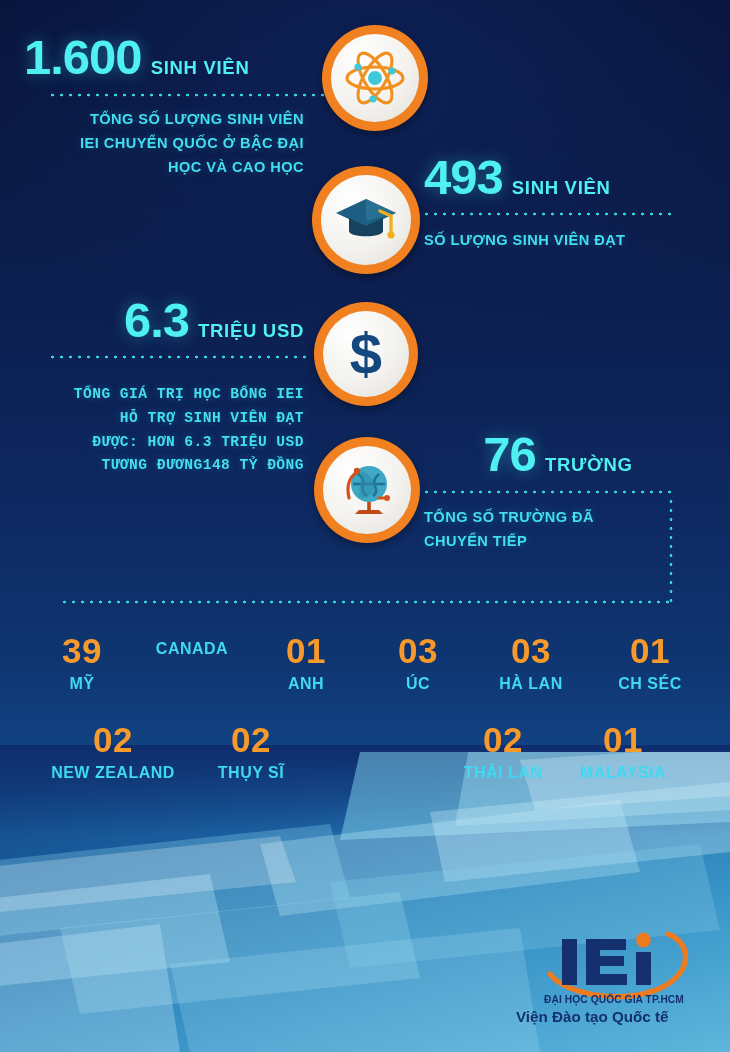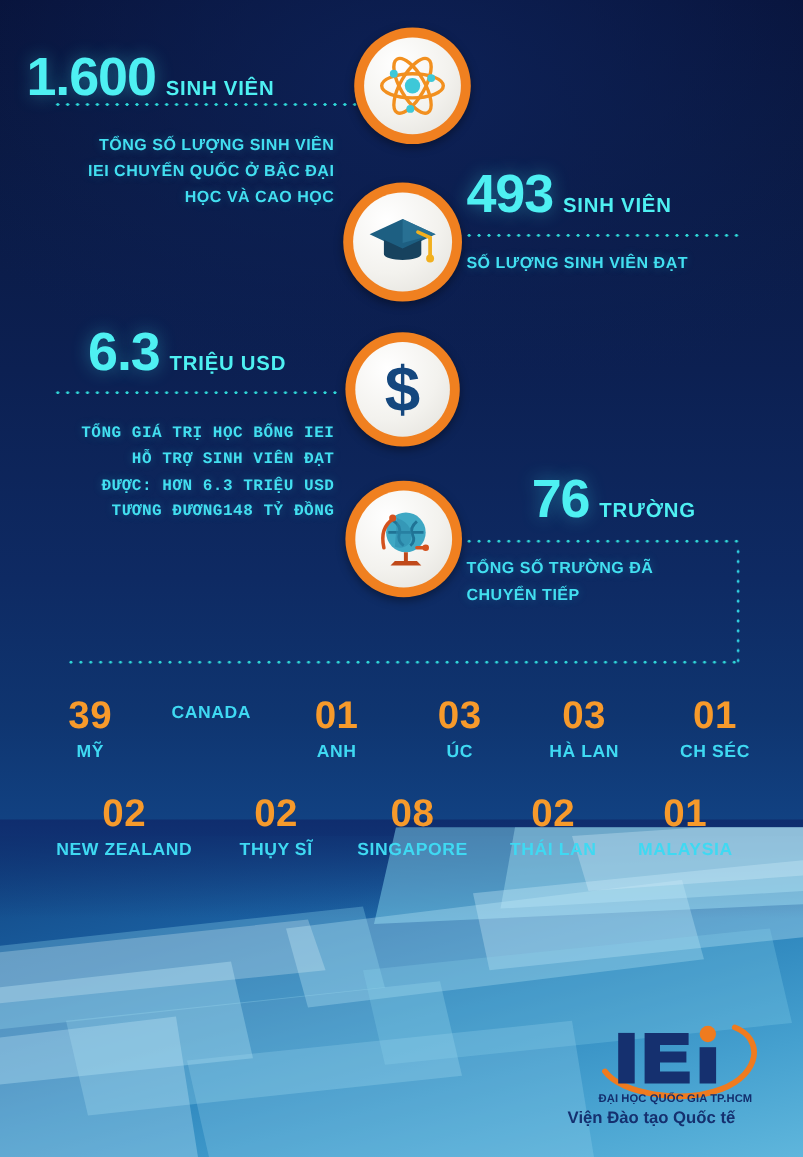--- a/index.html
+++ b/index.html
@@ -143,21 +143,21 @@
     </g>
   </svg>
 
   <div class="dots-h" style="left:48px; top:93px; width:276px;"></div>
   <div class="dots-h" style="left:404px; top:212px; width:268px;"></div>
   <div class="dots-h" style="left:48px; top:355px; width:262px;"></div>
   <div class="dots-h" style="left:404px; top:490px; width:268px;"></div>
   <div class="dots-v" style="left:669px; top:497px; height:106px;"></div>
   <div class="dots-h" style="left:60px; top:600px; width:612px;"></div>
 
-  <div class="stat" style="left:24px; top:46px; width:280px;">
+  <div class="stat" style="left:24px; top:33px; width:280px;">
     <div class="stat-head" style="justify-content:flex-start;">
       <span class="big-num">1.600</span>
       <span class="unit">SINH VIÊN</span>
     </div>
     <div class="desc right" style="margin-top:26px;">
       <div>TỔNG SỐ LƯỢNG SINH VIÊN</div>
       <div>IEI CHUYỂN QUỐC Ở BẬC ĐẠI</div>
       <div>HỌC VÀ CAO HỌC</div>
     </div>
   </div>
@@ -191,21 +191,21 @@
     <div class="stat-head" style="justify-content:flex-start;">
       <span class="big-num">493</span>
       <span class="unit">SINH VIÊN</span>
     </div>
     <div class="desc left" style="margin-top:27px;">
       <div>SỐ LƯỢNG SINH VIÊN ĐẠT</div>
     </div>
   </div>
 
   <div class="stat" style="left:24px; top:296px; width:280px;">
-    <div class="stat-head" style="justify-content:flex-start; padding-left:56px;">
+    <div class="stat-head" style="justify-content:flex-end; padding-left:56px;">
       <span class="big-num">6.3</span>
       <span class="unit">TRIỆU USD</span>
     </div>
     <div class="desc right" style="margin-top:38px;font-family:Liberation Mono, monospace;">
       <div>TỔNG GIÁ TRỊ HỌC BỔNG IEI</div>
       <div>HỖ TRỢ SINH VIÊN ĐẠT</div>
       <div>ĐƯỢC: HƠN 6.3 TRIỆU USD</div>
       <div>TƯƠNG ĐƯƠNG148 TỶ ĐỒNG</div>
     </div>
   </div>
@@ -266,24 +266,20 @@
   </div>
 
   <div class="country" style="left:30px; top:722px; width:166px;">
     <div class="c-num">02</div>
     <div class="c-name">NEW ZEALAND</div>
   </div>
   <div class="country" style="left:196px; top:722px; width:110px;">
     <div class="c-num">02</div>
     <div class="c-name">THỤY SĨ</div>
   </div>
-  <div class="country" style="left:306px; top:722px; width:138px;">
-    <div class="c-num">08</div>
-    <div class="c-name">SINGAPORE</div>
-  </div>
   <div class="country" style="left:443px; top:722px; width:120px;">
     <div class="c-num">02</div>
     <div class="c-name">THÁI LAN</div>
   </div>
   <div class="country" style="left:558px; top:722px; width:130px;">
     <div class="c-num">01</div>
     <div class="c-name">MALAYSIA</div>
   </div>
 
   <div id="logo">

